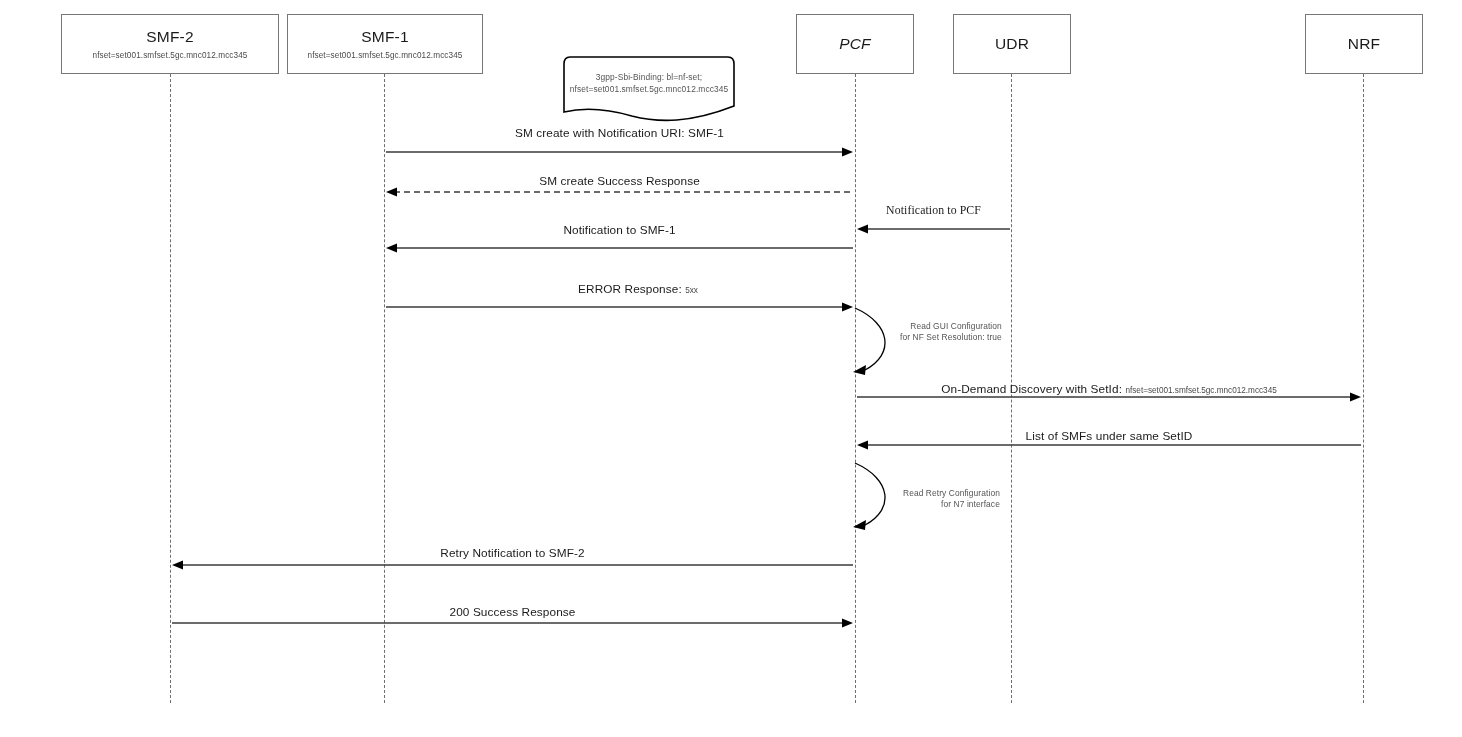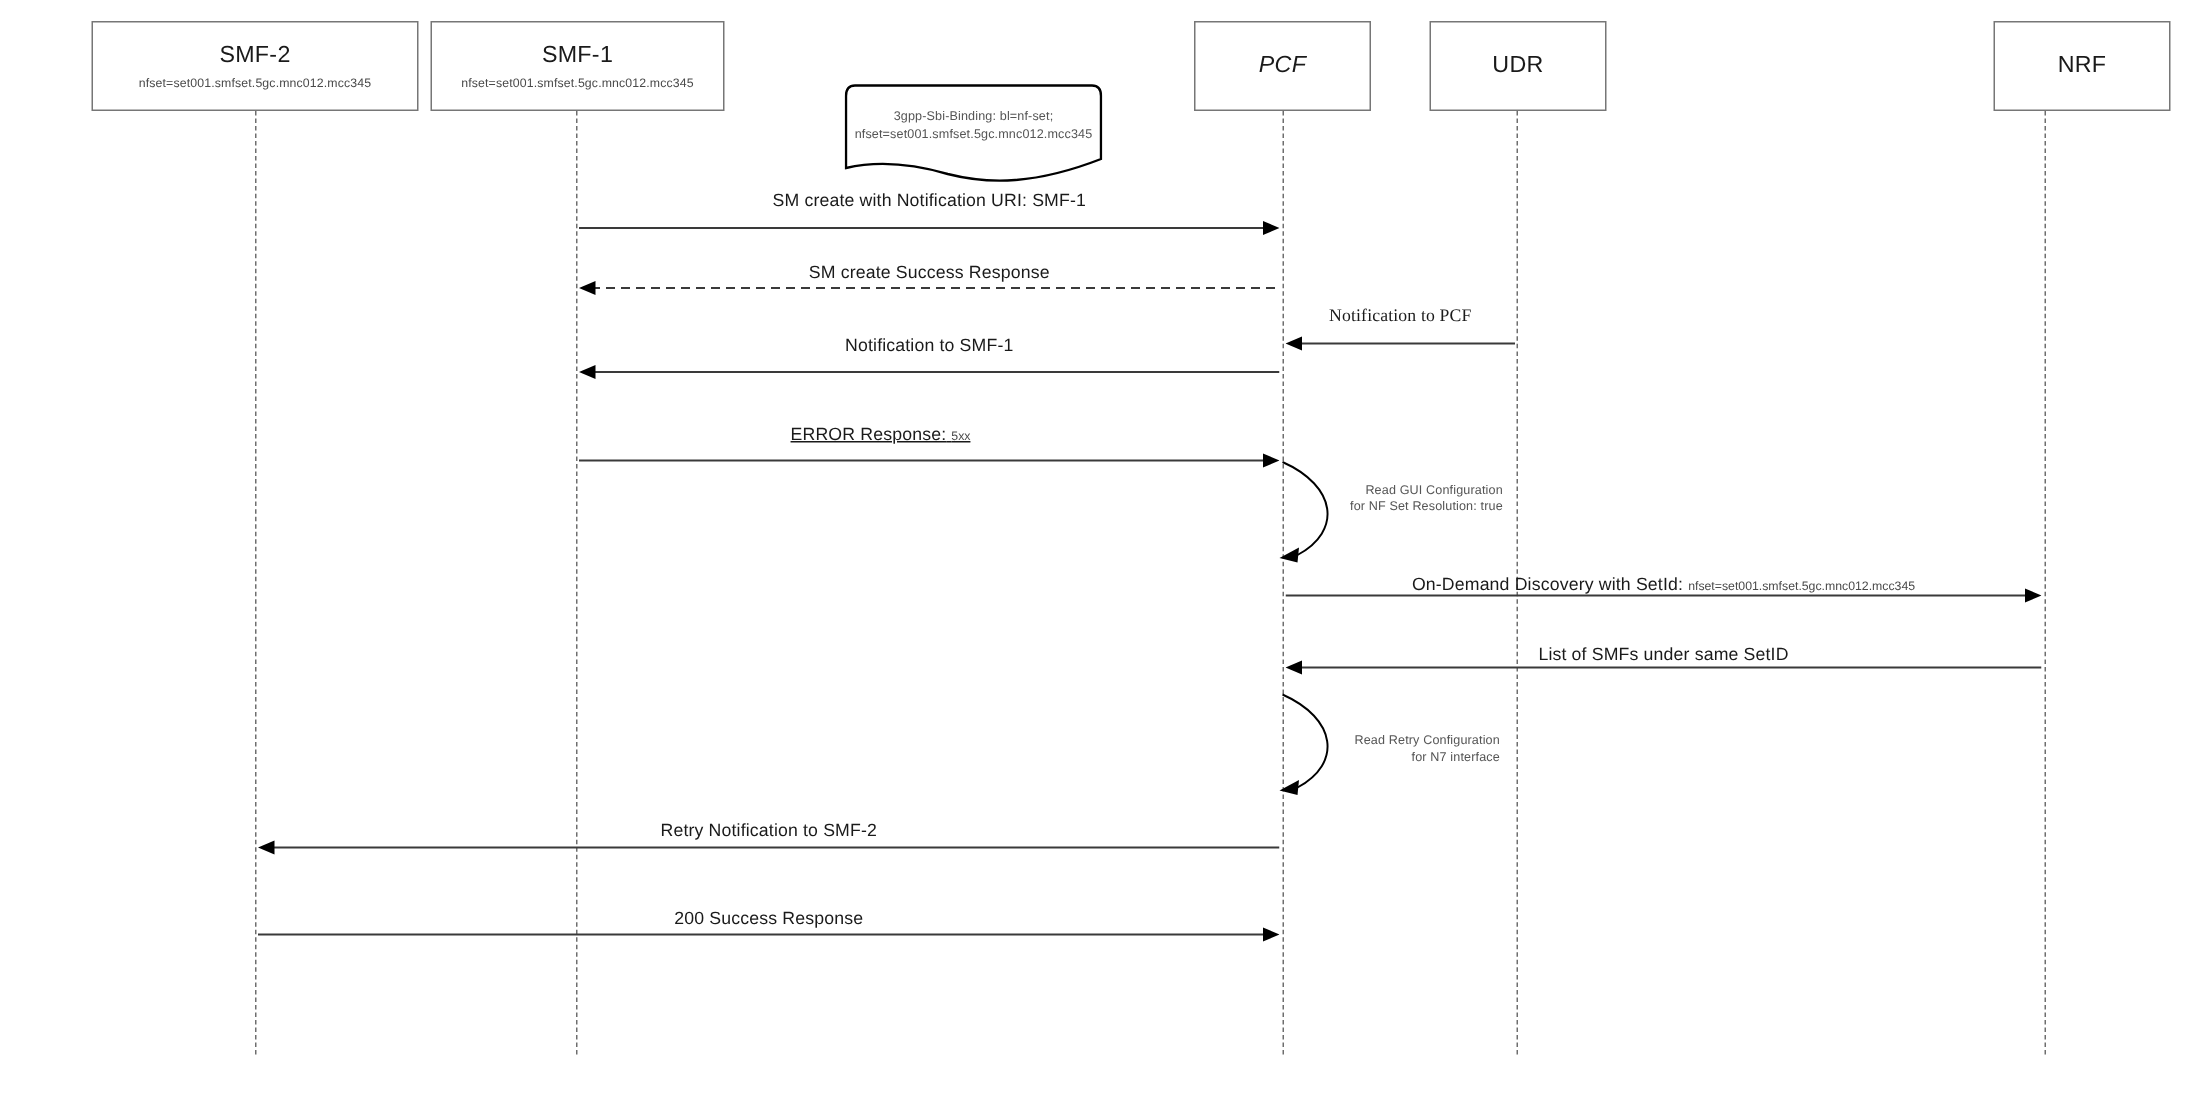--- a/index.html
+++ b/index.html
@@ -120,21 +120,21 @@
       <div class="participant" style="left: 287px; top: 14px; width: 196px; height: 60px;">
         <div class="p-title">SMF-1</div>
         <div class="p-sub">nfset=set001.smfset.5gc.mnc012.mcc345</div>
       </div>
       <div class="participant" style="left: 796px; top: 14px; width: 118px; height: 60px; font-style: italic;">
         <div class="p-title">PCF</div>
       </div>
       <div class="participant" style="left: 953px; top: 14px; width: 118px; height: 60px;">
         <div class="p-title">UDR</div>
       </div>
-      <div class="participant" style="left: 1305px; top: 14px; width: 118px; height: 60px; margin-left: 24px;">
+      <div class="participant" style="left: 1305px; top: 14px; width: 118px; height: 60px;">
         <div class="p-title">NRF</div>
       </div>
     </div>
 
   <div id="notes">
       <div class="note" style="left: 563px; top: 56px; width: 172px; height: 68px;">
         <svg width="172" height="68" style="position: absolute; left: 0px; top: 0px;">
           <path d="M 7 1 L 165 1 Q 171 1 171 8 L 171 50 C 127.28 67 96.32000000000001 67 68.8 60 C 44.72 53 22.36 51 1 56 L 1 8 Q 1 1 7 1 Z" fill="#ffffff" stroke="#000000" stroke-width="1.6"></path>
         </svg>
         <div class="note-text" style="top: 14px;">
@@ -172,21 +172,21 @@
           <polygon points="0,6 11,1.4000000000000004 11,10.6" fill="#000000"></polygon>
         </svg>
       </div>
       <div class="msg-label" style="left: 619.5px; top: 223px;"><span>Notification to SMF-1</span></div>
       <div class="msg-arrow" style="left: 386px; top: 301px; width: 467px;">
         <svg width="467" height="12" style="display: block;">
           <line x1="0" x2="459" y1="6" y2="6" stroke="#3a3a3a" stroke-width="1.3"></line>
           <polygon points="467,6 456,1.4000000000000004 456,10.6" fill="#000000"></polygon>
         </svg>
       </div>
-      <div class="msg-label" style="left: 587px; top: 282px; text-decoration: underline;"><span>ERROR Response:</span> <span class="small"> 5xx</span></div>
+      <div class="msg-label" style="left: 638px; top: 282px;"><span>ERROR Response:</span> <span class="small"> 5xx</span></div>
       <div class="msg-arrow" style="left: 857px; top: 391px; width: 504px;">
         <svg width="504" height="12" style="display: block;">
           <line x1="0" x2="496" y1="6" y2="6" stroke="#3a3a3a" stroke-width="1.3"></line>
           <polygon points="504,6 493,1.4000000000000004 493,10.6" fill="#000000"></polygon>
         </svg>
       </div>
       <div class="msg-label" style="left: 1109px; top: 382px;"><span>On-Demand Discovery with SetId:</span> <span class="small"> nfset=set001.smfset.5gc.mnc012.mcc345</span></div>
       <div class="msg-arrow" style="left: 857px; top: 439px; width: 504px;">
         <svg width="504" height="12" style="display: block;">
           <line x1="8" x2="504" y1="6" y2="6" stroke="#3a3a3a" stroke-width="1.3"></line>

